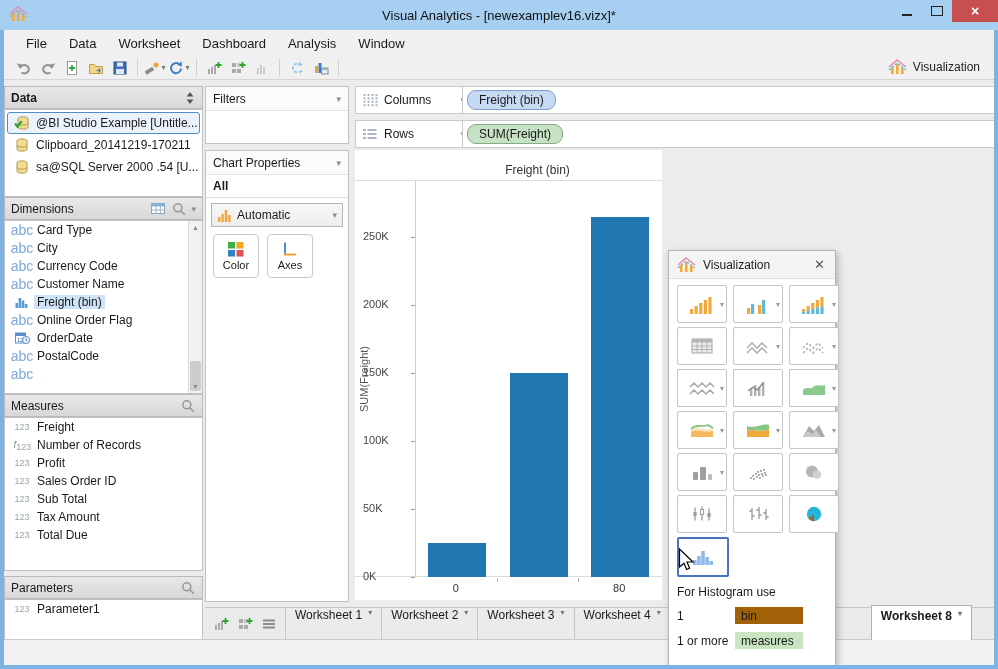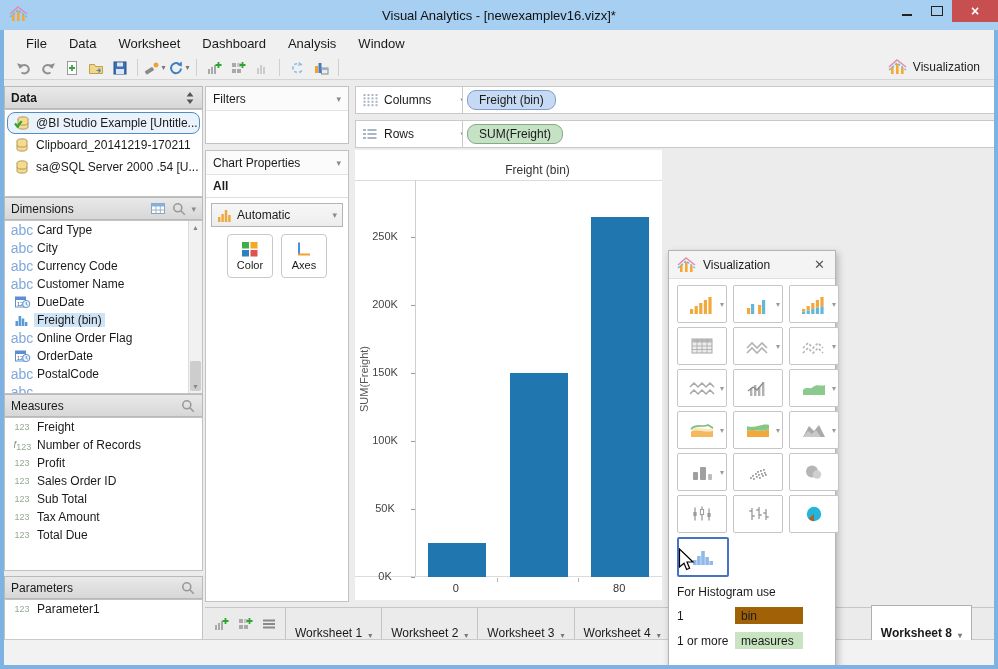--- a/index.html
+++ b/index.html
@@ -33,21 +33,21 @@
   .hdr{height:21px;background:linear-gradient(#e9e9e9,#d7d7d7);border:1px solid #b9b9b9;display:flex;align-items:center;padding:0 6px;font-size:12px}
   .hdr .sp{flex:1}
   .card{background:#fff;border:1px solid #c2c2c2}
   .frow{height:18px;display:flex;align-items:center;padding-left:5px;white-space:nowrap;overflow:hidden}
   .fic{width:24px;display:inline-flex;justify-content:center;align-items:center;flex:none}
   .flbl{padding:0 3px}
   .flbl.hl{background:#cfe3f7}
   .ic-abc{color:#7fa8dc;font-size:14px}
   .ic-123{color:#96a896;font-size:9px}
   .ic-123 .fx{font-size:8px;font-style:italic;color:#5a7a5a;vertical-align:super;margin-right:-1px}
-  .conn-row{height:20px;display:flex;align-items:center;padding:0 3px;margin:0 2px;border:1px solid transparent;border-radius:8px;white-space:nowrap;overflow:hidden}
+  .conn-row{height:20px;display:flex;align-items:center;padding:0 3px;margin:0 2px;border:1px solid transparent;border-radius:3px;white-space:nowrap;overflow:hidden}
   .conn-row.sel{border-color:#4f8cc8;background:#eaf3fc}
   .conn-row .fic{width:22px}
   
   #data-panel{position:absolute;left:4px;top:86px;width:199px}
   #conn-list{height:84px;padding-top:2px}
   #dim-list{height:172px;position:relative;overflow:hidden}
   #dim-rows{margin-right:13px}
   #meas-list{height:152px}
   #param-list{height:57px}
   .vsb{position:absolute;right:0;top:0;bottom:0;width:13px;background:#f1f1f1;border-left:1px solid #dcdcdc}
@@ -56,37 +56,37 @@
   .vsb .thumb{position:absolute;left:1px;right:1px;top:140px;height:30px;background:#cdcdcd;border-radius:2px}
   
   #filters-card{position:absolute;left:205px;top:86px;width:142px;height:56px}
   #props-card{position:absolute;left:205px;top:150px;width:142px;height:450px}
   .card-hdr{height:23px;display:flex;align-items:center;padding:0 7px;background:#fbfbfb;border-bottom:1px solid #e4e4e4;font-size:12px}
   .card-hdr .sp{flex:1}
   .dd-arrow{font-size:9px;color:#8a8a8a}
   .all-row{height:22px;display:flex;align-items:center;padding:0 7px;font-weight:bold;border-bottom:1px solid #dedede}
   .auto-select{margin:5px 5px 7px 5px;height:22px;border:1px solid #b5b5b5;background:linear-gradient(#f7f7f7,#ededed);display:flex;align-items:center;gap:5px;padding:0 5px}
   .auto-select .sp{flex:1}
-  .prop-btns{display:flex;gap:8px;padding:0 21px}
+  .prop-btns{display:flex;gap:8px;padding:0 7px}
   .prop-btn{width:44px;height:42px;border:1px solid #c9c9c9;border-radius:4px;display:flex;flex-direction:column;align-items:center;justify-content:center;gap:2px;font-size:11px}
   
   .shelf-label{position:absolute;left:355px;width:103px;height:26px;background:#fff;border:1px solid #c9c9c9;display:flex;align-items:center;gap:6px;padding:0 6px}
   .shelf-label .sp{flex:1}
   .shelf-body{position:absolute;left:462px;width:523px;height:26px;background:#fff;border:1px solid #c9c9c9;display:flex;align-items:center;padding:0 4px;gap:4px}
   .pill{height:18px;border-radius:9px;display:flex;align-items:center;padding:0 11px;font-size:12px;border:1px solid}
   .pill.dimension{background:#c7daf3;border-color:#7e9ecb}
   .pill.measure{background:#c5e2c5;border-color:#87a987}
   
   #canvas{position:absolute;left:355px;top:150px;width:307px;height:450px;background:#fff}
   #chart-title{position:absolute;left:60px;right:2px;top:13px;text-align:center;color:#333;font-size:12px}
   #plot-frame{position:absolute;left:0;right:0;top:30px;bottom:23px;border-top:1px solid #dcdcdc;border-bottom:1px solid #dcdcdc}
   #plot{position:absolute;left:60px;right:2px;top:30px;bottom:23px;border-left:1px solid #cfcfcf}
   #ylabel-box{position:absolute;left:0;top:30px;bottom:23px;width:18px}
   #ylabel-box span{position:absolute;top:50%;left:50%;transform:translate(-50%,-50%) rotate(-90deg);white-space:nowrap;font-size:11px;color:#555}
-  .ytick-lbl{position:absolute;right:6px;width:44px;text-align:center;font-size:11px;color:#444}
+  .ytick-lbl{position:absolute;right:6px;width:44px;text-align:left;font-size:11px;color:#444}
   .ytick-mark{position:absolute;width:4px;height:1px;background:#9a9a9a}
   .xtick-mark{position:absolute;width:1px;height:4px;background:#b5b5b5}
   .bar{position:absolute;bottom:0;width:58px;background:#2077b0}
   .xcat{position:absolute;text-align:center;width:60px;font-size:11px;color:#333}
   
   #viz-popup{position:absolute;left:668px;top:250px;width:166px;height:415px;background:#fff;border:1px solid #b5b5b5;box-shadow:2px 3px 7px rgba(0,0,0,.25);z-index:50}
   #viz-popup .phdr{height:27px;background:#f4f4f4;border-bottom:1px solid #e0e0e0;display:flex;align-items:center;padding:0 8px;gap:6px;font-size:12px}
   #viz-popup .phdr .sp{flex:1}
   #viz-popup .x{color:#555;font-size:13px;padding:0 2px}
   #viz-grid{display:grid;grid-template-columns:repeat(3,48px);gap:4px 8px;padding:6px 0 0 8px}
@@ -96,21 +96,21 @@
   .hint{padding:8px 8px 0 8px;font-size:12px}
   .hint b{font-weight:normal}
   .hint-row{display:flex;align-items:center;margin-top:8px}
   .hint-row .qty{width:58px}
   .chip{width:62px;height:17px;display:flex;align-items:center;padding-left:6px;font-size:12px}
   .chip.dimension{background:#a16207}
   .chip.measure{background:#c8e4c0}
   
   #tabbar{position:absolute;left:205px;right:4px;top:607px;height:32px;background:#ebebeb;border-top:1px solid #c6c6c6;display:flex;align-items:stretch}
   #tab-icons{display:flex;align-items:center;gap:8px;padding:0 8px;border-right:1px solid #c4c4c4}
-  .tab{display:flex;align-items:flex-end;gap:6px;padding:0 9px;border-right:1px solid #c4c4c4;font-size:12px;white-space:nowrap}
+  .tab{display:flex;align-items:flex-start;gap:6px;padding:0 9px;border-right:1px solid #c4c4c4;font-size:12px;white-space:nowrap}
   .tab .dd{font-size:8px;color:#777}
   .tab.active{margin-left:104px;margin-top:-3px;background:#fff;border:1px solid #b0b0b0;border-bottom:none;font-weight:bold;z-index:2;padding-top:3px}
   .tab-scroll{display:flex;align-items:center;gap:14px;padding:0 12px;color:#707070;font-size:9px;margin-left:10px}
   #statusbar{position:absolute;left:4px;right:4px;top:639px;height:26px;background:#f2f2f2;border-top:1px solid #cacaca}
   #cursor{position:absolute;left:678px;top:548px;z-index:70}
   svg{display:block}
 </style>
 </head>
 <body>
 
@@ -367,32 +367,20 @@
           <span class="fic">
             <span class="ic-abc">abc</span>
           </span>
           <span class="flbl">Currency Code</span>
         </div>
         <div class="frow">
           <span class="fic">
             <span class="ic-abc">abc</span>
           </span>
           <span class="flbl">Customer Name</span>
-        </div>
-        <div class="frow">
-          <span class="fic">
-            <svg width="17" height="16" viewBox="0 0 17 16">
-              <rect x="1.5" y="3" width="10" height="10" fill="#fff" stroke="#5b8fd0"></rect>
-              <rect x="1.5" y="3" width="10" height="3" fill="#5b8fd0"></rect>
-              <text x="3" y="11.5" font-size="5.5" fill="#335f99">12</text>
-              <circle cx="12.2" cy="10" r="3.6" fill="#eef4fc" stroke="#5b8fd0"></circle>
-              <path d="M12.2 8 v2.2 l1.5 .9" stroke="#5b8fd0" fill="none"></path>
-            </svg>
-          </span>
-          <span class="flbl">DueDate</span>
         </div>
         <div class="frow sel">
           <span class="fic">
             <svg width="16" height="16" viewBox="0 0 16 16">
               <g fill="#5b9bd5">
                 <rect x="1.5" y="9" width="2.6" height="5"></rect>
                 <rect x="4.6" y="4" width="2.6" height="10"></rect>
                 <rect x="7.7" y="6.5" width="2.6" height="7.5"></rect>
                 <rect x="10.8" y="10" width="2.6" height="4"></rect>
               </g>

